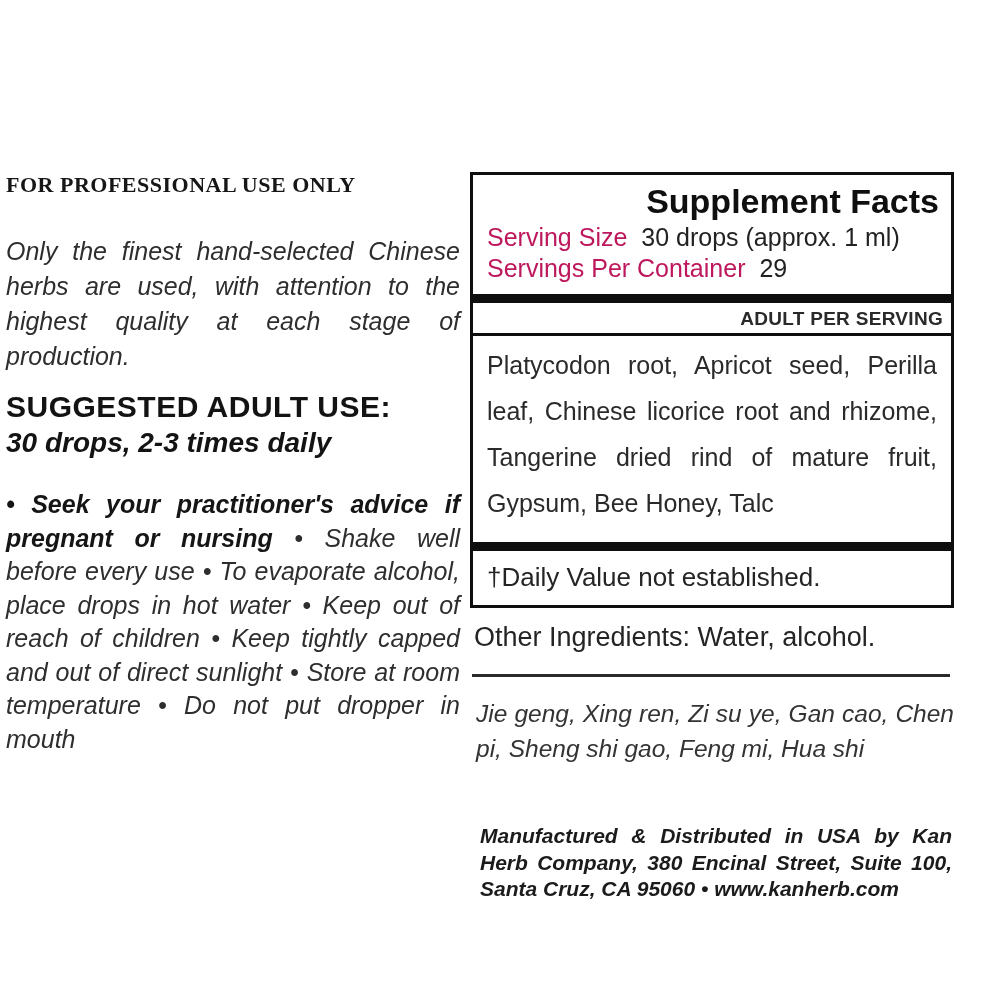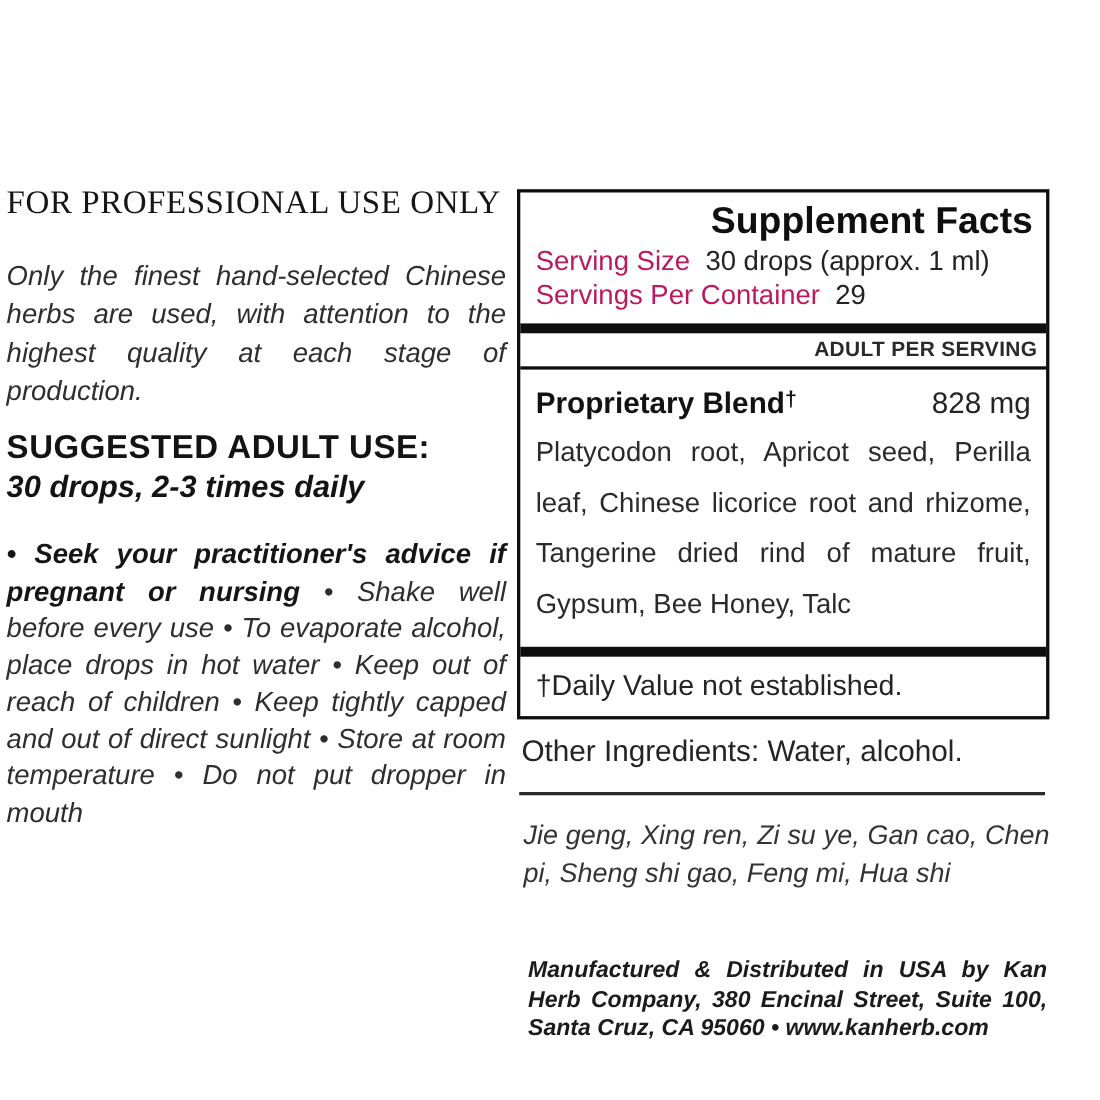--- a/index.html
+++ b/index.html
@@ -16,22 +16,22 @@
 
   
   .left-col {
     position: absolute;
     left: 6px;
     top: 168px;
     width: 454px;
   }
   .pro-heading {
     font-family: "Liberation Serif", serif;
-    font-weight: normal;
-    font-size: 30px;
+    font-weight: bold;
+    font-size: 22px;
     line-height: 33px;
     letter-spacing: 0.5px;
     color: #161616;
     white-space: nowrap;
   }
   .quality {
     margin-top: 33px;
     font-style: italic;
     font-size: 25px;
     line-height: 35px;
@@ -190,24 +190,20 @@
         <div class="fact-line"><span class="lbl">Serving Size</span>&nbsp;&nbsp;<span>30 drops (approx. 1 ml)</span></div>
         <div class="fact-line"><span class="lbl">Servings Per Container</span>&nbsp;&nbsp;<span>29</span></div>
       </div>
 
       <div class="bar"></div>
 
       <div class="amount-row">ADULT PER SERVING</div>
 
       <div class="thin-rule"></div>
 
-      <div class="blend-row">
-        <span class="blend-label"><span>Proprietary Blend</span><span class="dagger">†</span></span>
-        <span class="blend-amount">828 mg</span>
-      </div>
 
       <p class="blend-ingredients">Platycodon root, Apricot seed, Perilla leaf, Chinese licorice root and rhizome, Tangerine dried rind of mature fruit, Gypsum, Bee Honey, Talc</p>
 
       <div class="bar"></div>
 
       <div class="daily-value">†Daily Value not established.</div>
     </div>
 
     <p class="other-ingredients">Other Ingredients: Water, alcohol.</p>
 

